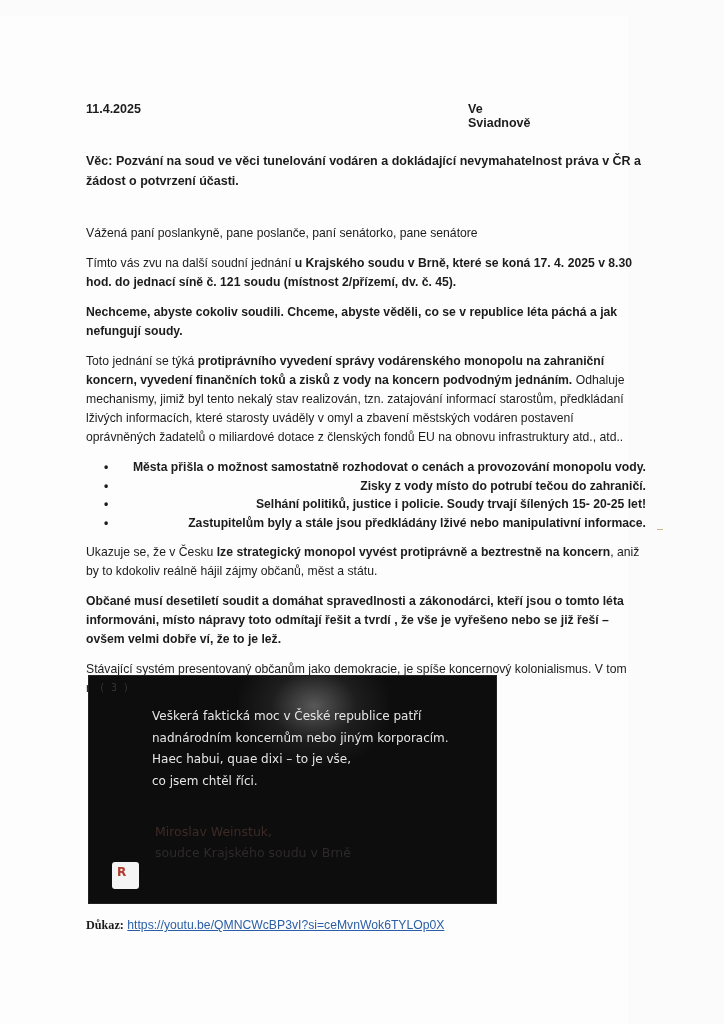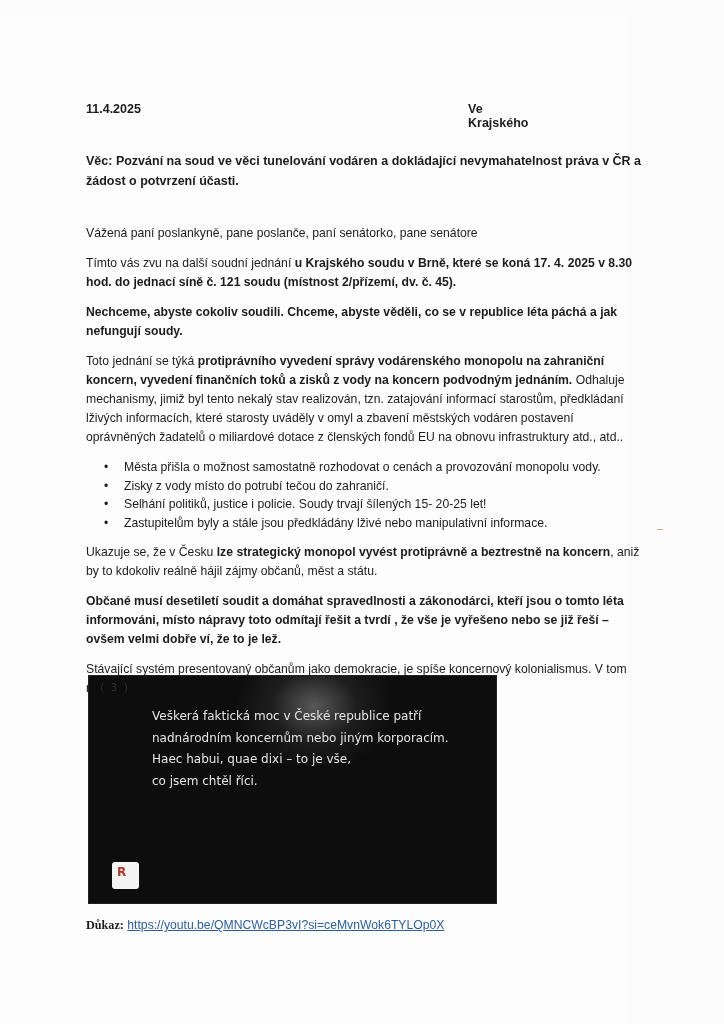--- a/index.html
+++ b/index.html
@@ -7,21 +7,21 @@
     body { font-family: "Liberation Sans", "DejaVu Sans", sans-serif; color: #1c1c1c; position: relative; }
     .page { position: absolute; left: 0; top: 0; width: 628px; height: 1024px; background: #fdfdfd; margin-top: 16px; }
     .bottom-edge { position: absolute; left: 0; right: 0; bottom: 0; height: 6px; background: #ececec; }
     .header-row { position: absolute; top: 86px; left: 86px; right: 86px; font-size: 12.5px; font-weight: bold; }
     .date { position: absolute; left: 0; top: 0; }
     .place { position: absolute; left: 382px; top: 0; }
     .subject { position: absolute; left: 86px; top: 135px; width: 560px; font-size: 12.5px; font-weight: bold; line-height: 20px; }
     .body { position: absolute; left: 86px; top: 208px; width: 560px; font-size: 12.2px; line-height: 19px; }
     .body p { margin-bottom: 11px; }
     .bullets { list-style: none; margin: 0 0 11px 18px; }
-    .bullets li { position: relative; padding-left: 20px; font-weight: normal; line-height: 18.5px; }
+    .bullets li { position: relative; padding-left: 20px; font-weight: bold; line-height: 18.5px; text-align: right; }
     .bullets li::before { content: "\2022"; position: absolute; left: 0; top: 0; }
     b { font-weight: bold; }
     .quote-box { position: absolute; left: 88px; top: 659px; width: 409px; height: 229px; background: #0d0d0d; overflow: hidden; border: 1px solid #222; }
     .quote-glow { position: absolute; left: 150px; top: -30px; width: 150px; height: 120px; background: radial-gradient(ellipse at center, rgba(150,150,150,0.55) 0%, rgba(80,80,80,0.25) 40%, rgba(13,13,13,0) 75%); }
     .quote-counter { position: absolute; left: 10px; top: 6px; color: #333; font-size: 10px; font-family: "DejaVu Sans Mono", monospace; }
     .quote-text { position: absolute; left: 63px; top: 30px; color: #e6e6e6; font-family: "DejaVu Sans", sans-serif; font-size: 12px; line-height: 21.5px; }
     .quote-author { position: absolute; left: 66px; top: 145px; color: #3e2a26; font-family: "DejaVu Sans", sans-serif; font-size: 12.5px; line-height: 21px; }
     .quote-role { color: #2e2a2a; }
     .logo-badge { position: absolute; left: 23px; top: 186px; width: 27px; height: 27px; background: #f4f4f4; border-radius: 3px; color: #b23a2e; font-weight: bold; font-size: 12px; padding: 3px 0 0 5px; font-family: "DejaVu Sans", sans-serif; }
     .evidence { position: absolute; left: 86px; top: 902px; font-size: 12.2px; }
@@ -29,21 +29,21 @@
     .evidence-link { color: #2a5fa5; text-decoration: underline; text-align: right; }
     .mark { position: absolute; left: 657px; top: 513px; width: 6px; height: 1px; background: #c9b98a; }
   </style>
 </head>
 <body>
 
 <div class="page">
 
   <div class="header-row">
     <span class="date">11.4.2025</span>
-    <span class="place">Ve Krajského</span>
+    <span class="place">Ve Sviadnově</span>
   </div>
 
   <div class="subject">Věc: Pozvání na soud ve věci tunelování vodáren a dokládající nevymahatelnost práva v ČR a žádost o potvrzení účasti.</div>
 
   <div class="body">
     <p>Vážená paní poslankyně, pane poslanče, paní senátorko, pane senátore</p>
 
     <p><span>Tímto vás zvu na další soudní jednání </span><b>u Krajského soudu v Brně, které se koná 17. 4. 2025 v 8.30 hod. do jednací síně č. 121 soudu (místnost 2/přízemí, dv. č. 45).</b></p>
 
     <p><b>Nechceme, abyste cokoliv soudili. Chceme, abyste věděli, co se v republice léta páchá a jak nefungují soudy.</b></p>
@@ -68,20 +68,24 @@
 
   <div class="quote-box">
     <div class="quote-glow"></div>
     <div class="quote-counter">( 3 )</div>
     <div class="quote-text">
       <div>Veškerá faktická moc v České republice patří</div>
       <div>nadnárodním koncernům nebo jiným korporacím.</div>
       <div>Haec habui, quae dixi – to je vše,</div>
       <div>co jsem chtěl říci.</div>
     </div>
+    <div class="quote-author">
+      <div>Miroslav Weinstuk,</div>
+      <div class="quote-role">soudce Krajského soudu v Brně</div>
+    </div>
     <div class="logo-badge">R</div>
   </div>
 
   <div class="evidence">
     <span class="evidence-label">Důkaz:</span>
     <a class="evidence-link">https://youtu.be/QMNCWcBP3vI?si=ceMvnWok6TYLOp0X</a>
   </div>
 
   <div class="bottom-edge"></div>
 </div>

